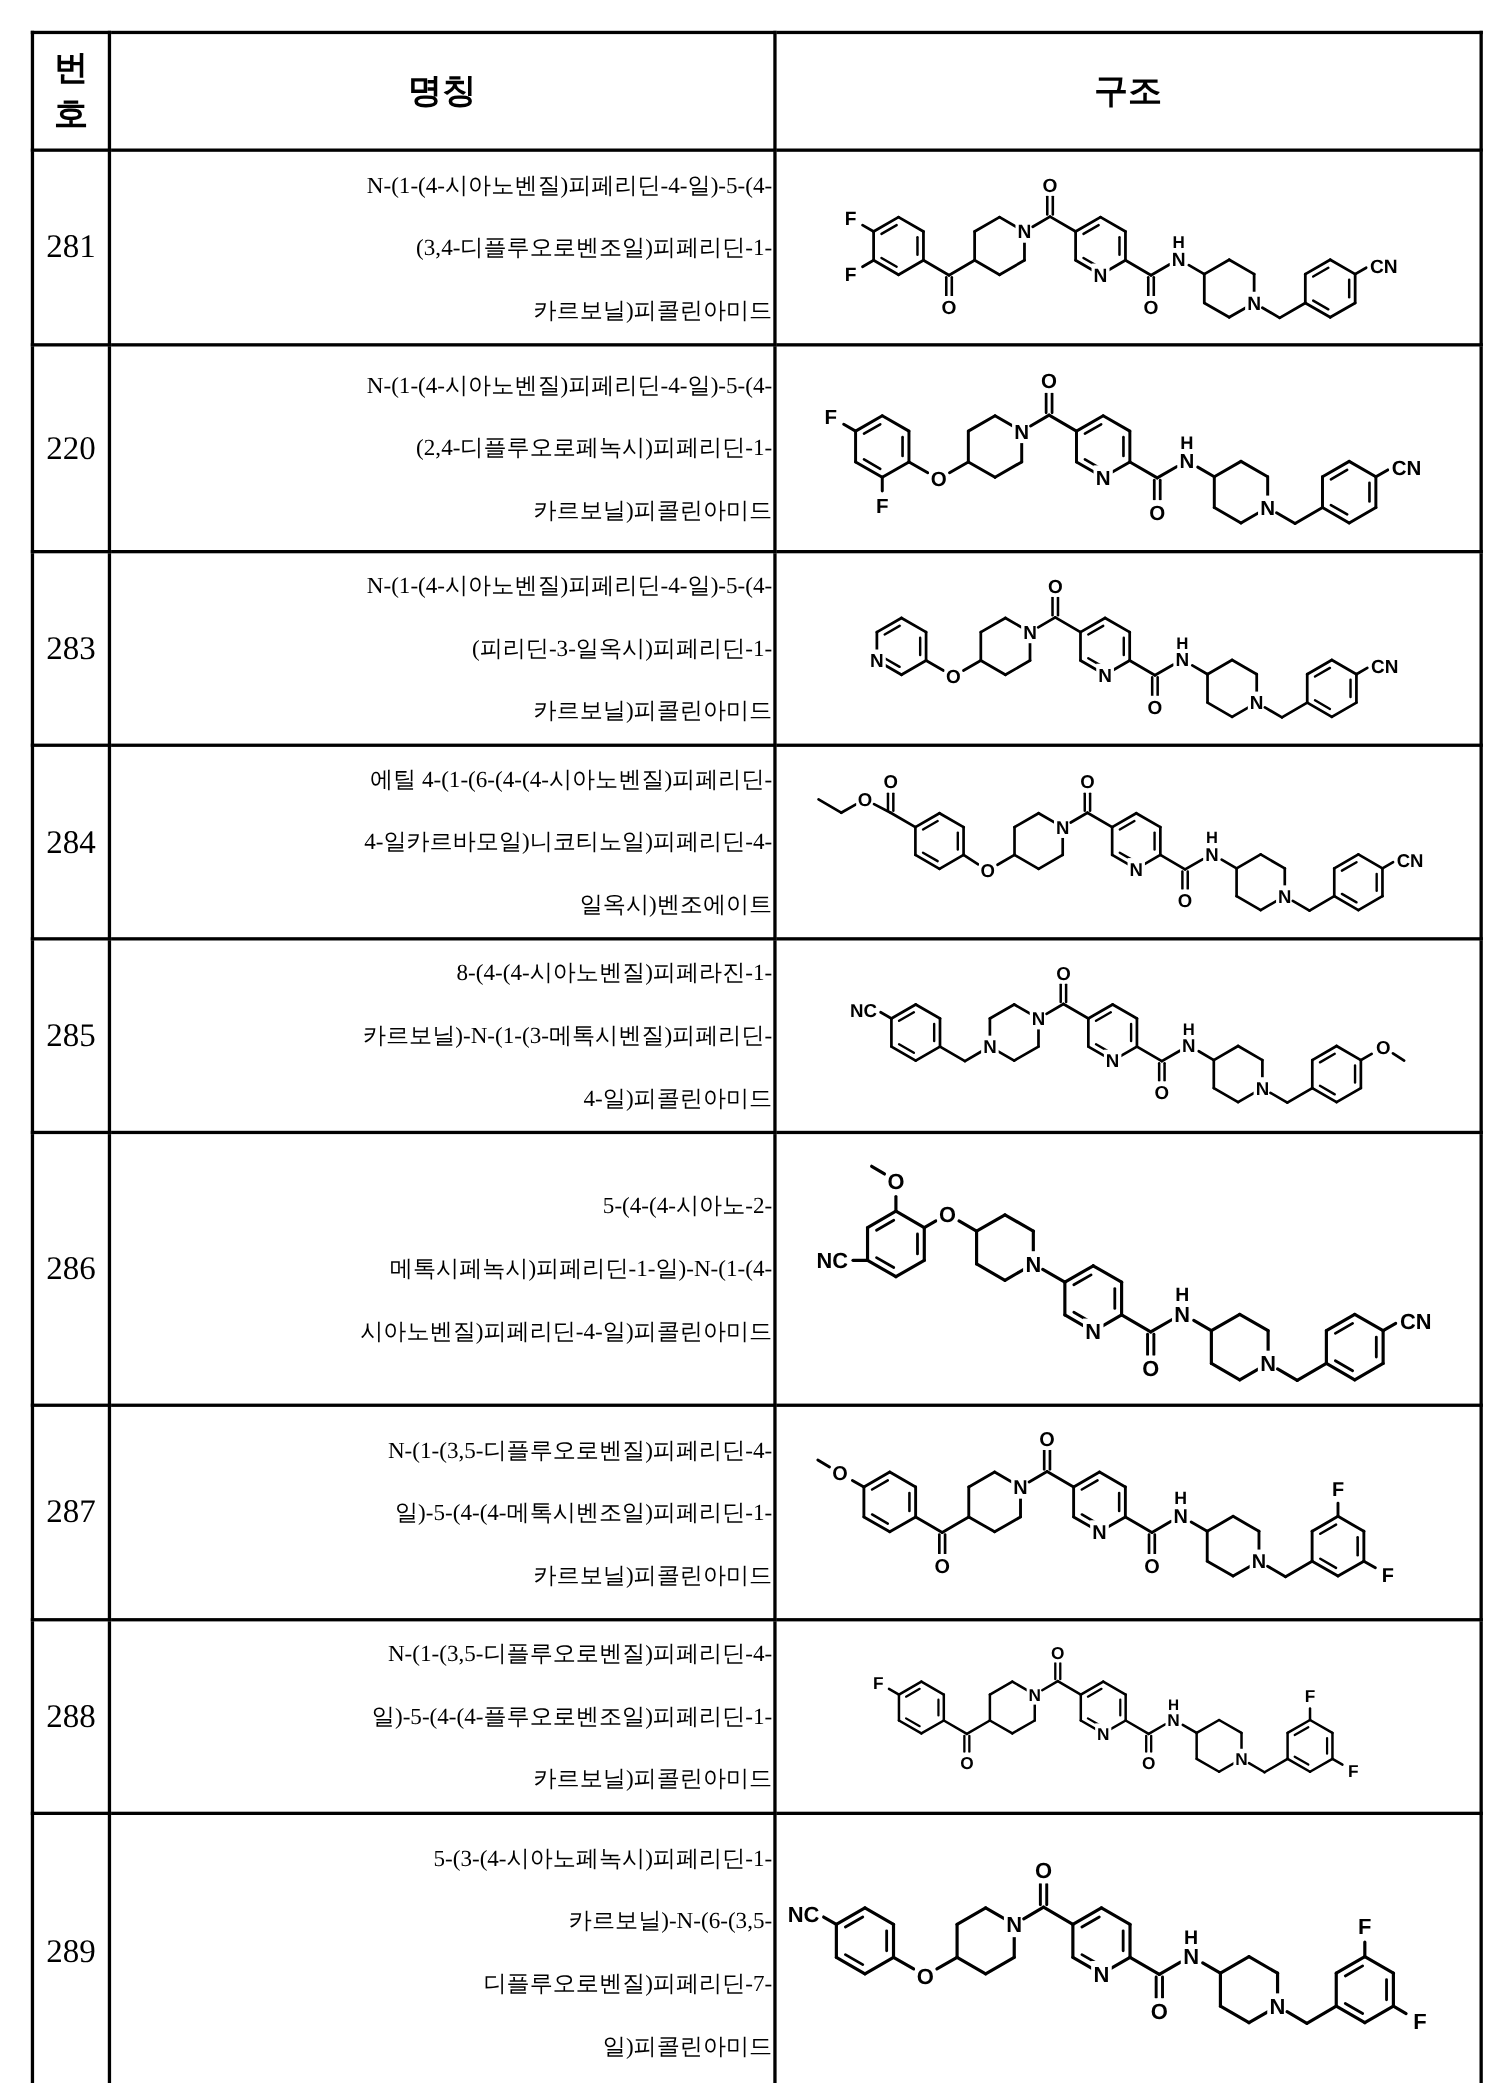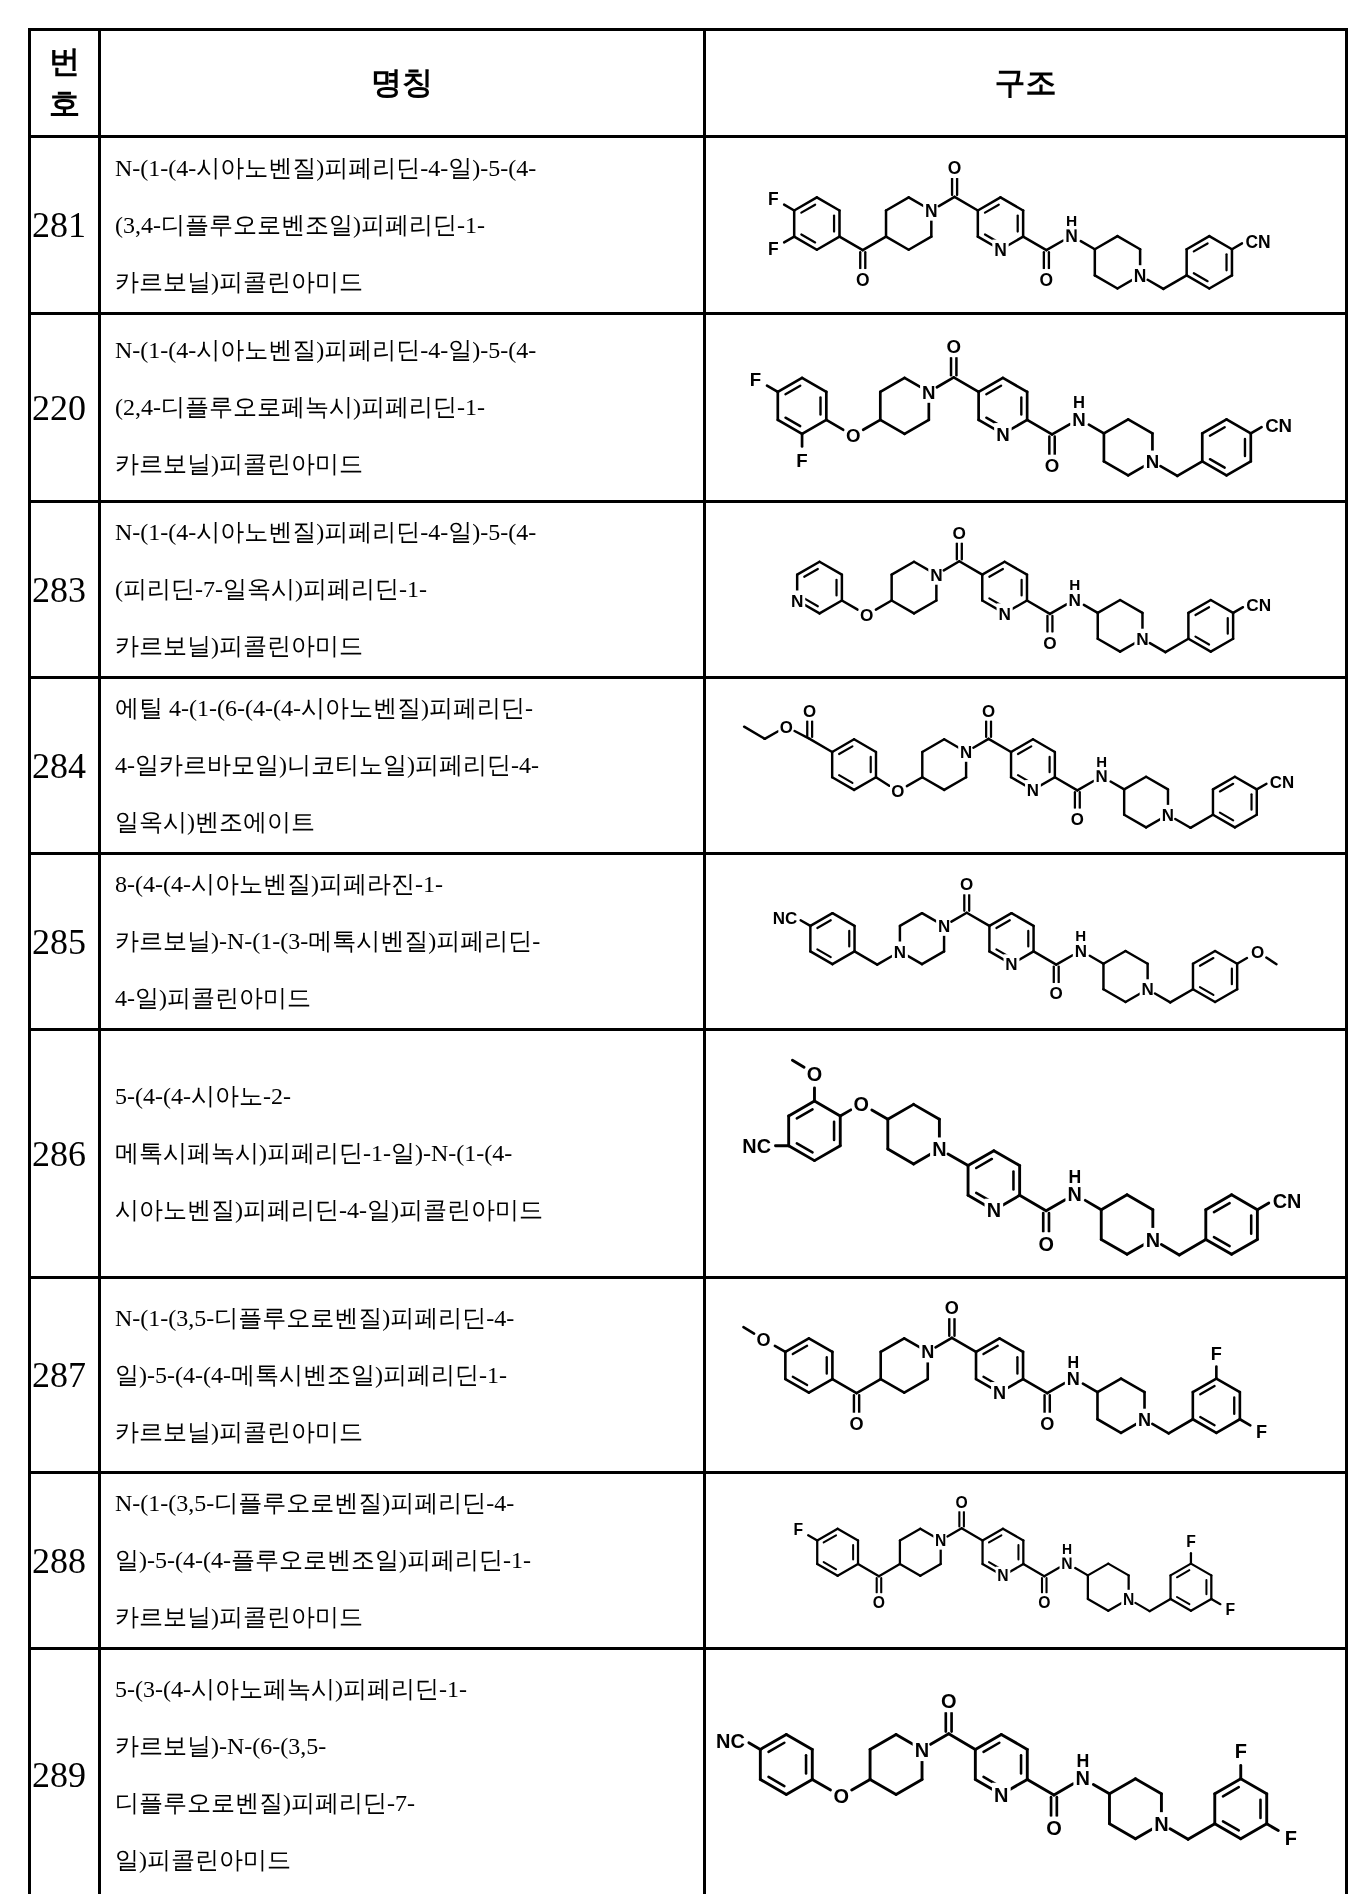--- a/index.html
+++ b/index.html
@@ -5,22 +5,22 @@
   html,body{margin:0;padding:0;background:#ffffff;}
   .page{position:relative;width:1372px;height:1894px;background:#ffffff;
         font-family:"Liberation Serif","DejaVu Serif",serif;color:#000;}
   table.tbl{position:absolute;left:28px;top:28px;width:1317px;
             border-collapse:collapse;table-layout:fixed;}
   table.tbl, table.tbl th, table.tbl td{border:3px solid #000;}
   th{font-family:"Liberation Sans","DejaVu Sans",sans-serif;font-weight:bold;
      font-size:31px;text-align:center;vertical-align:middle;background:#fff;}
   th .stack{line-height:42px;}
   td{vertical-align:middle;background:#fff;}
-  .c-no{font-size:36px;font-family:"Liberation Serif","DejaVu Serif",serif;}
-  .c-name{padding-left:14px;font-size:24px;}
+  .c-no{text-align:center;font-size:30px;font-family:"Liberation Serif","DejaVu Serif",serif;}
+  .c-name{padding-left:14px;font-size:21px;text-align:right;}
   .c-name .nline{white-space:nowrap;line-height:57px;height:57px;}
   .c-str{text-align:center;}
   .c-str svg{display:block;margin:0 auto;width:98%;}
   svg text{font-family:"Liberation Sans","DejaVu Sans",sans-serif;font-weight:700;fill:#000;}
 </style>
 </head>
 <body>
 
 <div class="page">
   <table class="tbl">
@@ -217,21 +217,21 @@
               <line x1="518.5053718043597" y1="114.5" x2="528.897676649773" y2="108.5" stroke="#000" stroke-width="2.6" stroke-linecap="round"></line>
               <rect x="530.3617782649108" y="96" width="28.76" height="21" fill="#fff"></rect>
               <text x="532.3617782649108" y="112.98" text-anchor="start" font-size="18">CN</text>
             </svg>
           </td>
   </tr>
         <tr style="height: 175px;">
     <td class="c-no">283</td>
     <td class="c-name">
             <div class="nline">N-(1-(4-시아노벤질)피페리딘-4-일)-5-(4-</div>
-            <div class="nline">(피리딘-7-일옥시)피페리딘-1-</div>
+            <div class="nline">(피리딘-3-일옥시)피페리딘-1-</div>
             <div class="nline">카르보닐)피콜린아미드</div>
           </td>
     <td class="c-str">
             <svg preserveAspectRatio="xMidYMid meet" viewBox="20 10 562 160" style="height: 153px;">
               <line x1="86" y1="61" x2="62.617314097820156" y2="74.5" stroke="#000" stroke-width="2.6" stroke-linecap="round"></line>
               <line x1="62.617314097820156" y1="74.5" x2="62.617314097820156" y2="101.5" stroke="#000" stroke-width="2.6" stroke-linecap="round"></line>
               <line x1="62.617314097820156" y1="101.5" x2="86" y2="115" stroke="#000" stroke-width="2.6" stroke-linecap="round"></line>
               <line x1="86" y1="115" x2="109.38268590217984" y2="101.50000000000001" stroke="#000" stroke-width="2.6" stroke-linecap="round"></line>
               <line x1="109.38268590217984" y1="101.50000000000001" x2="109.38268590217984" y2="74.5" stroke="#000" stroke-width="2.6" stroke-linecap="round"></line>
               <line x1="109.38268590217984" y1="74.5" x2="86" y2="61" stroke="#000" stroke-width="2.6" stroke-linecap="round"></line>

